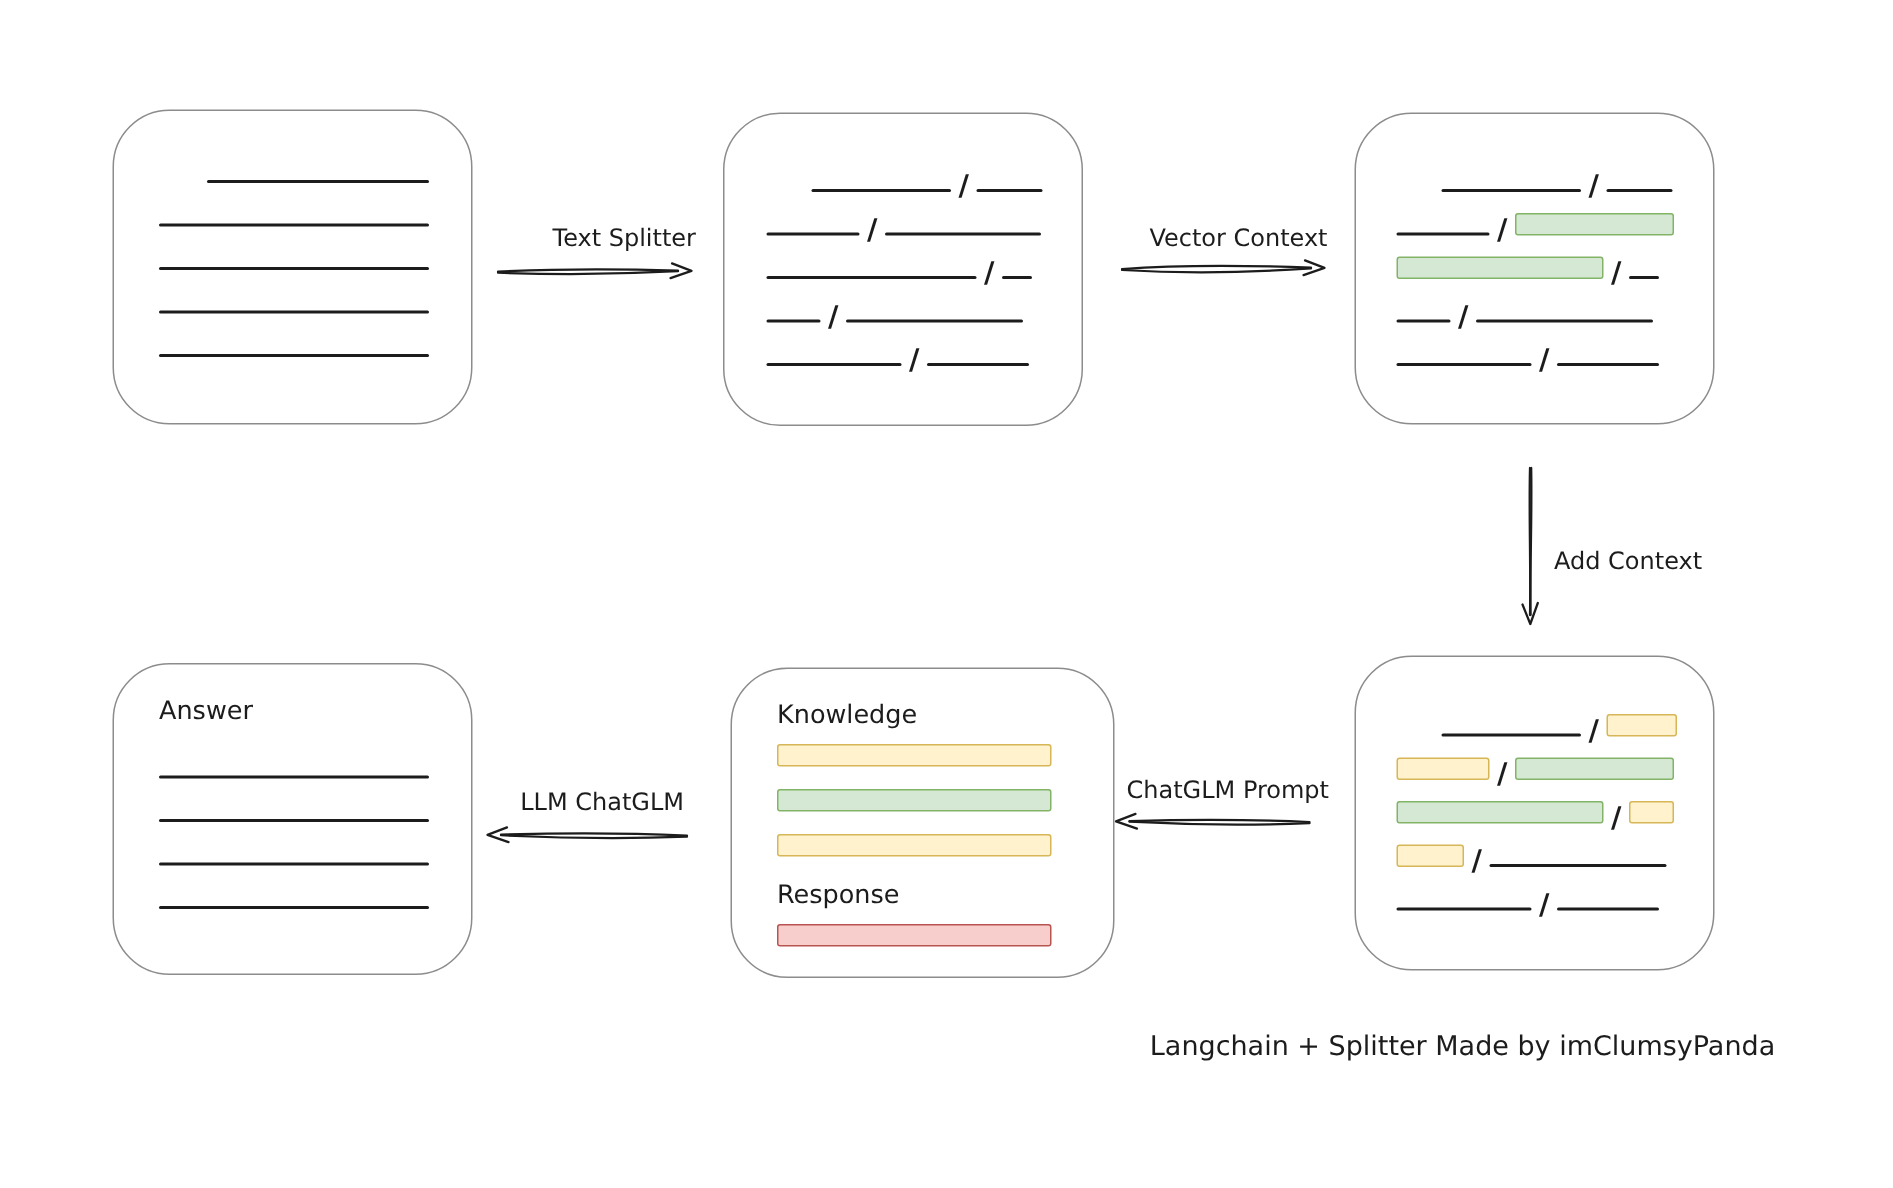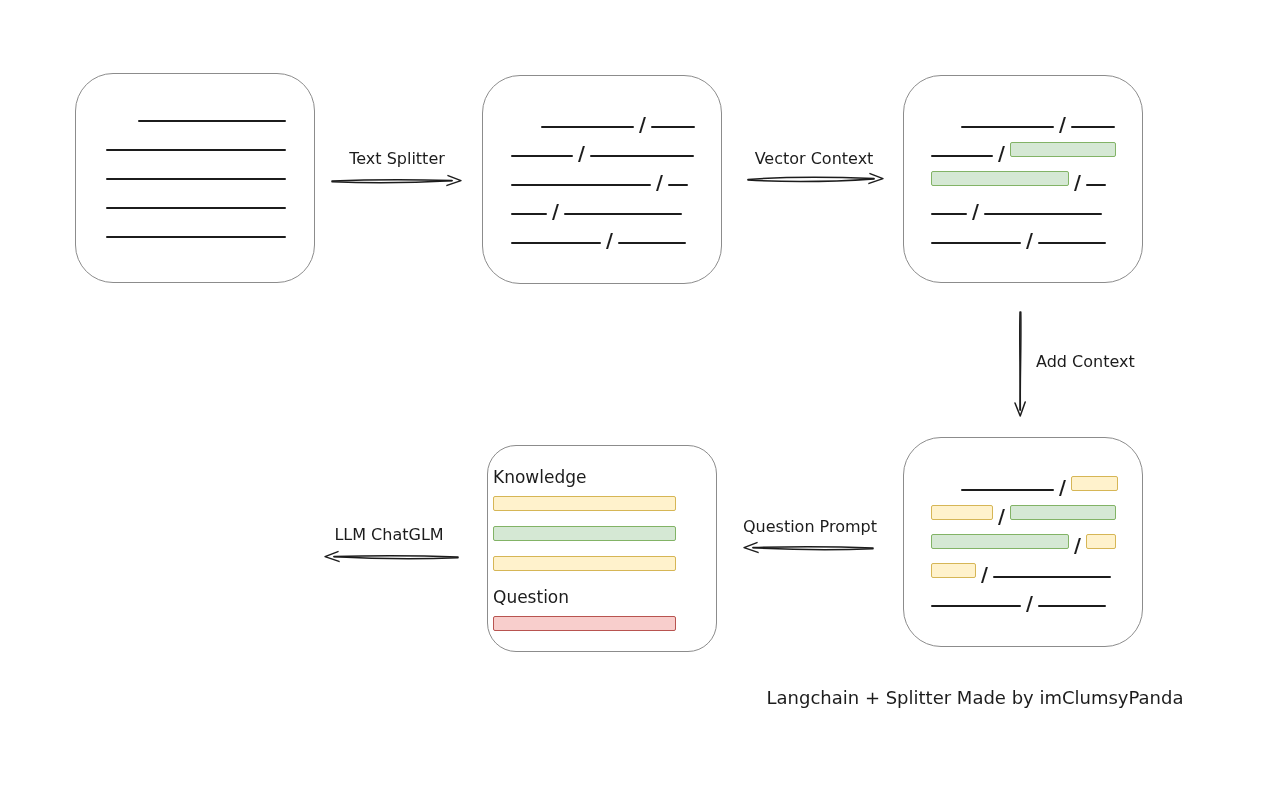--- a/index.html
+++ b/index.html
@@ -30,34 +30,34 @@
     font-family:var(--hand);font-weight:600;font-size:19px;line-height:1;
     margin:0 5px -6px 5px;flex-shrink:0;color:var(--ink);
   }
   .box-heading{font-size:17px;line-height:22px;font-weight:500;color:var(--ink);}
   .bar{margin-bottom:15px;border-radius:2px;box-sizing:border-box;height:15px;}
   .bar.seg-green{background:var(--green-fill);border:1.5px solid var(--green-border);}
   .bar.seg-yellow{background:var(--yellow-fill);border:1.5px solid var(--yellow-border);}
   .bar.seg-red{background:var(--red-fill);border:1.5px solid var(--red-border);}
   .arrow-label{
     position:absolute;font-size:16px;line-height:20px;font-weight:500;
-    text-align:center;white-space:nowrap;color:var(--ink);
+    text-align:right;white-space:nowrap;color:var(--ink);
   }
   .arrow{position:absolute;}
   .arrow path{stroke:var(--ink);stroke-width:1.5;fill:none;stroke-linecap:round;stroke-linejoin:round;}
   #caption{
     position:absolute;left:765px;top:687px;width:420px;text-align:center;
     font-size:18px;line-height:22px;color:var(--ink);white-space:nowrap;
   }
   
   #doc-box{left:75px;top:73px;width:240px;height:210px;padding:19px 30px 0 30px;}
   #split-box{left:482px;top:75px;width:240px;height:209px;padding:23px 28px 0 28px;}
   #search-box{left:903px;top:75px;width:240px;height:208px;padding:23px 27px 0 27px;}
   #context-box{left:903px;top:437px;width:240px;height:210px;padding:24px 27px 0 27px;}
-  #prompt-box{left:487px;top:445px;width:230px;height:207px;padding:20px 23px 0 5px;border-radius:29px;}
+  #prompt-box{left:487px;top:445px;width:256px;height:207px;padding:20px 23px 0 30px;}
   #answer-box{left:75px;top:442px;width:240px;height:208px;padding:20px 30px 0 30px;}
   #answer-box .box-heading{margin-bottom:5px;}
   #prompt-box .box-heading{margin-bottom:8px;}
   #prompt-box .question-heading{margin-top:0;margin-bottom:8px;}
 </style>
 </head>
 <body>
 
 <div id="canvas">
 
@@ -163,49 +163,66 @@
       </div>
     </div>
 
   <div class="box" id="prompt-box">
     <div class="box-heading">Knowledge</div>
     <div>
         <div class="bar seg-yellow" style="width: 183px;"></div>
         <div class="bar seg-green" style="width: 183px;"></div>
         <div class="bar seg-yellow" style="width: 183px;"></div>
       </div>
-    <div class="box-heading question-heading">Question</div>
+    <div class="box-heading question-heading">Response</div>
     <div>
         <div class="bar seg-red" style="width: 183px;"></div>
       </div>
   </div>
 
+  <div class="box" id="answer-box">
+    <div class="box-heading">Answer</div>
+    <div>
+        <div class="row">
+          <span class="seg seg-line" style="width: 180px;"></span>
+        </div>
+        <div class="row">
+          <span class="seg seg-line" style="width: 180px;"></span>
+        </div>
+        <div class="row">
+          <span class="seg seg-line" style="width: 180px;"></span>
+        </div>
+        <div class="row">
+          <span class="seg seg-line" style="width: 180px;"></span>
+        </div>
+      </div>
+  </div>
 
   <div class="arrow-label" style="left:330px;top:149px;width:134px;">Text Splitter</div>
   <svg class="arrow" style="left:330px;top:173px;" width="134" height="16" viewBox="0 0 134 16">
     <path d="M2 8 C 34 6.6, 78 6.2, 122 7.4"></path>
     <path d="M2 8.8 C 44 10.4, 88 9.6, 122 7.8"></path>
     <path d="M118 2.6 L131 7.6 L117 12.4"></path>
   </svg>
 
   <div class="arrow-label" style="left:743px;top:149px;width:142px;">Vector Context</div>
   <svg class="arrow" style="left:746px;top:171px;" width="140" height="16" viewBox="0 0 140 16">
     <path d="M2 8.4 C 36 5.8, 84 5.8, 128 7.4"></path>
     <path d="M2 9 C 46 11.6, 92 10.4, 128 7.9"></path>
     <path d="M124 2.6 L137 7.6 L123 12.4"></path>
   </svg>
 
-  <div class="arrow-label" style="left:1036px;top:352px;text-align:center;">Add Context</div>
+  <div class="arrow-label" style="left:1036px;top:364px;text-align:center;">Add Context</div>
   <svg class="arrow" style="left:1012px;top:310px;" width="16" height="110" viewBox="0 0 16 110">
     <path d="M8 2 C 7.2 32, 8.6 66, 8 100"></path>
     <path d="M8.8 2 C 9.4 36, 7.8 72, 8.4 100"></path>
     <path d="M3 93 L8.2 106 L13.2 92"></path>
   </svg>
 
-  <div class="arrow-label" style="left:734px;top:517px;width:152px;">Question Prompt</div>
+  <div class="arrow-label" style="left:734px;top:517px;width:152px;">ChatGLM Prompt</div>
   <svg class="arrow" style="left:741px;top:540px;" width="134" height="16" viewBox="0 0 134 16">
     <path d="M132 8 C 100 6.6, 56 6.2, 12 7.4"></path>
     <path d="M132 8.8 C 90 10.4, 46 9.6, 12 7.8"></path>
     <path d="M16 2.6 L3 7.6 L17 12.4"></path>
   </svg>
 
   <div class="arrow-label" style="left:322px;top:525px;width:134px;">LLM ChatGLM</div>
   <svg class="arrow" style="left:322px;top:549px;" width="138" height="16" viewBox="0 0 138 16">
     <path d="M136 8 C 102 6.6, 58 6.2, 12 7.4"></path>
     <path d="M136 8.8 C 92 10.4, 48 9.6, 12 7.8"></path>

